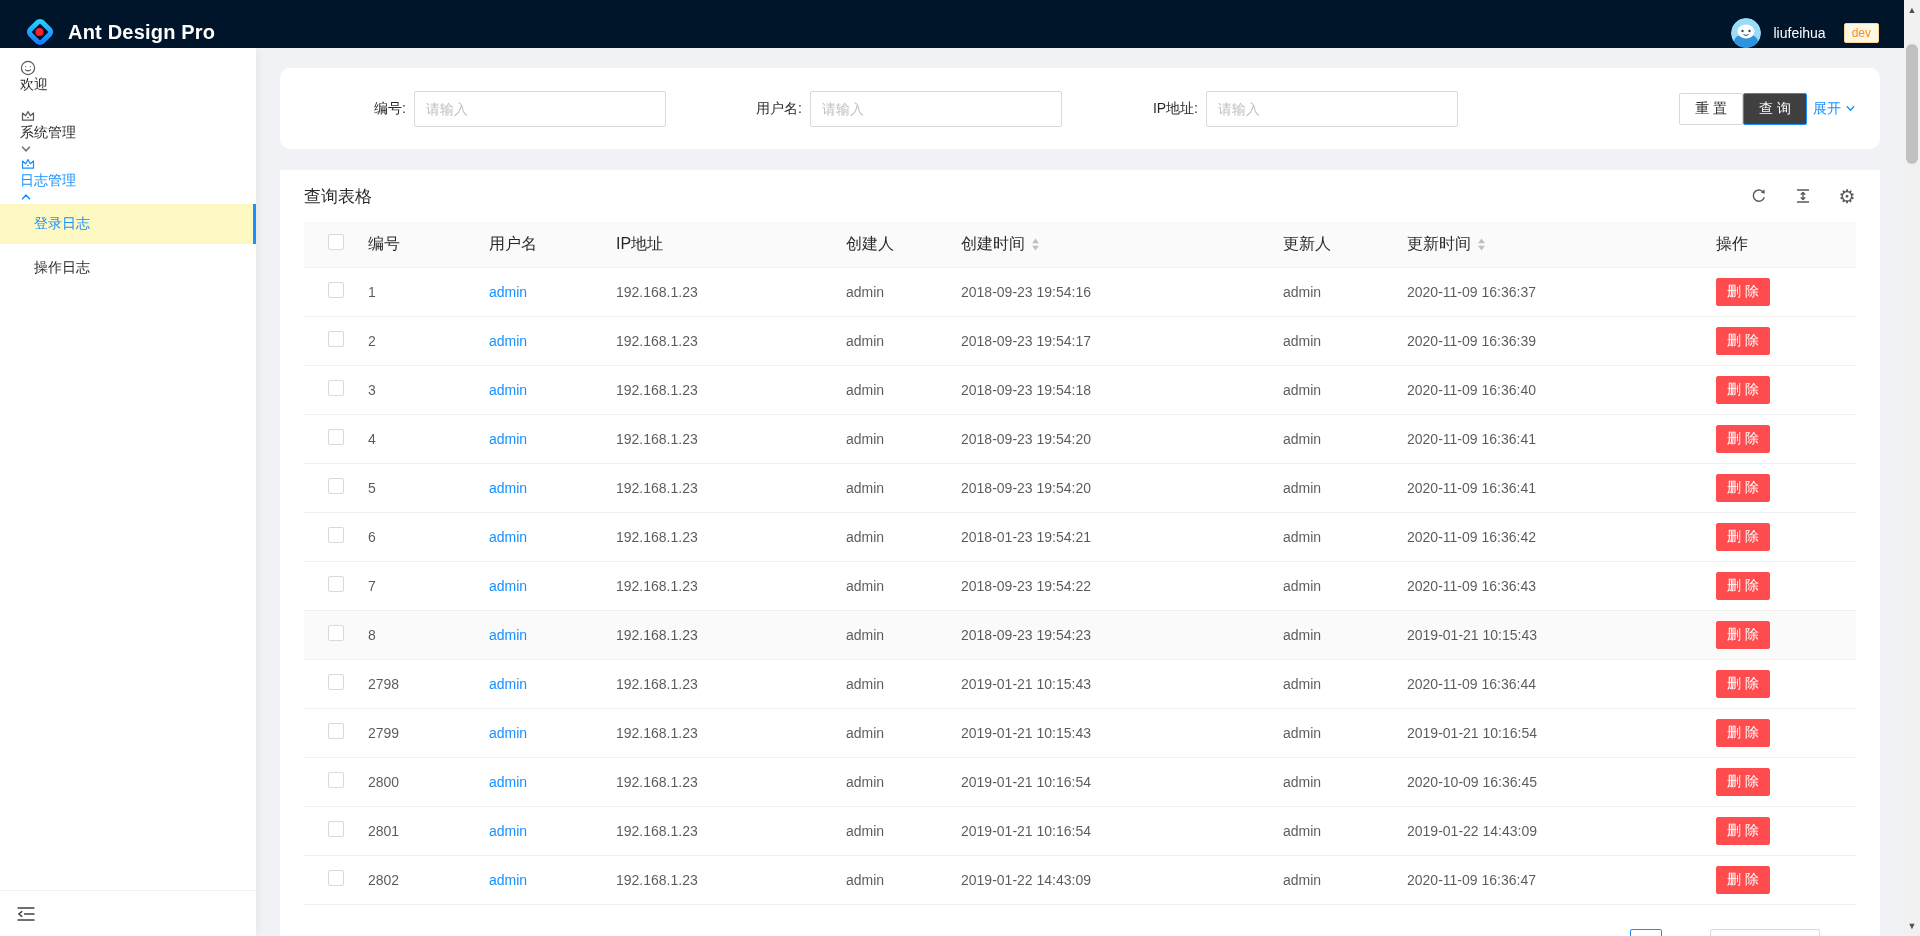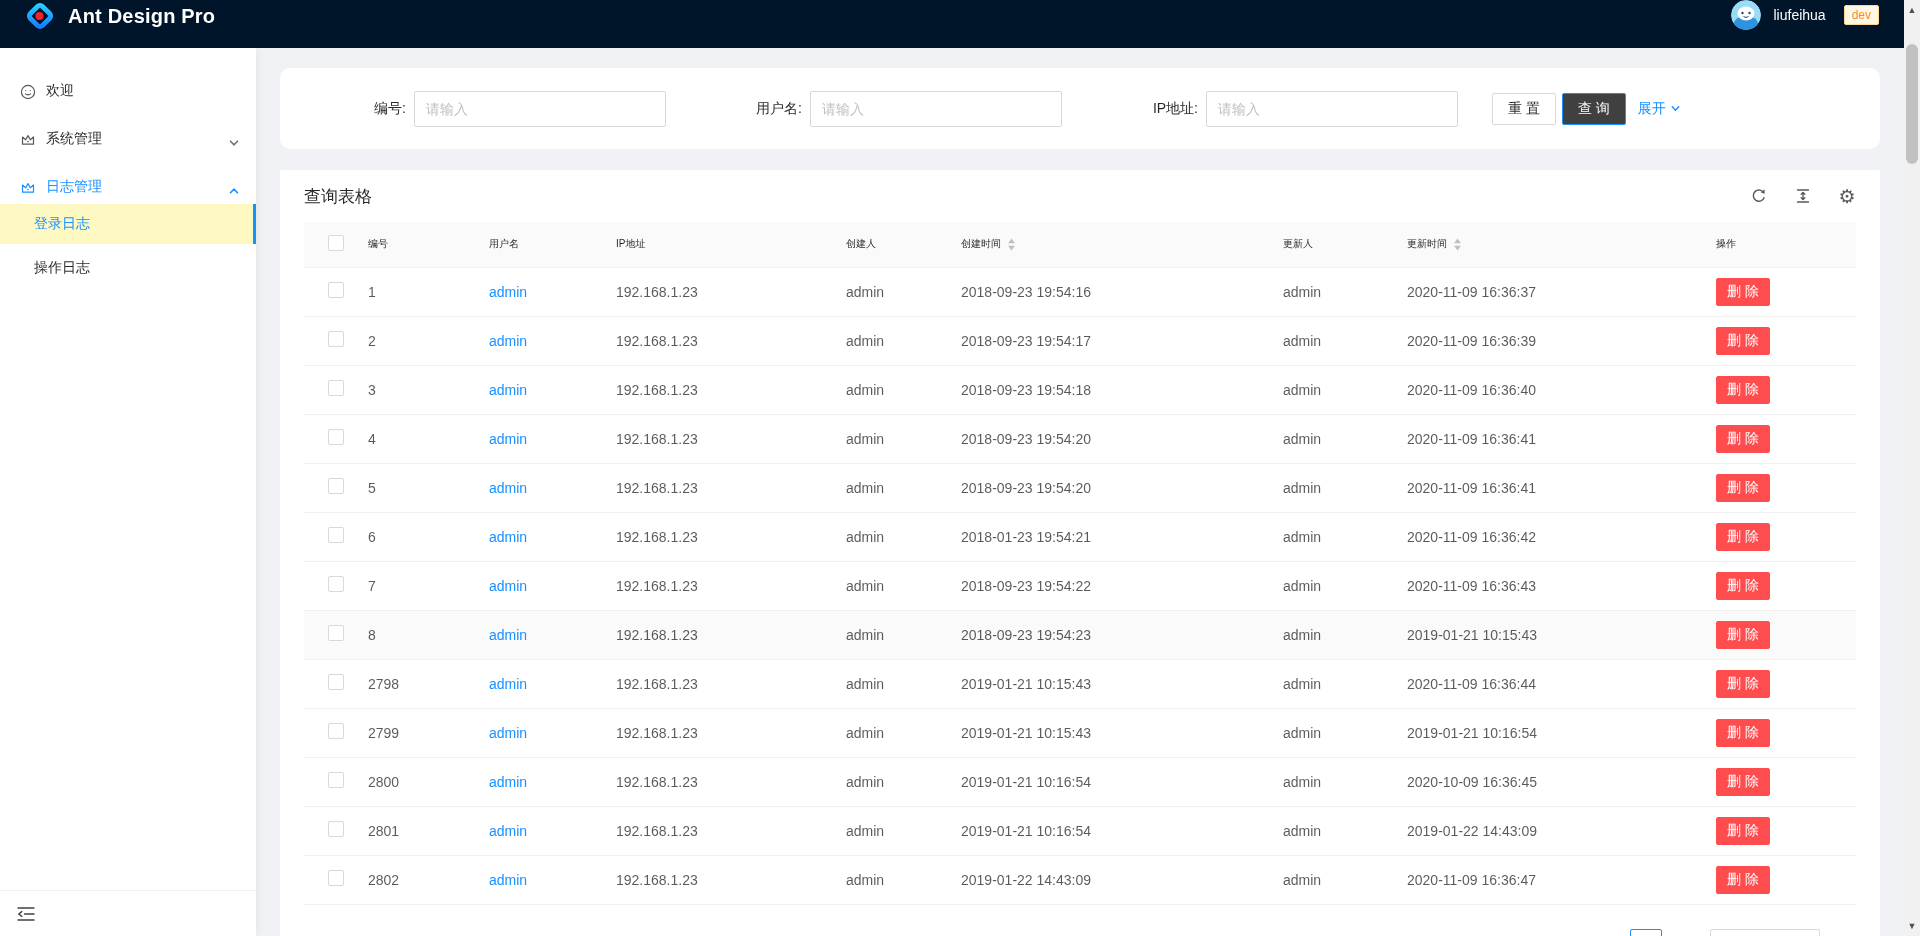--- a/index.html
+++ b/index.html
@@ -1,78 +1,78 @@
 <!DOCTYPE html>
 <html><head>
 <meta charset="utf-8">
 <style>
   * { margin:0; padding:0; box-sizing:border-box; }
   html,body { width:1920px; height:936px; overflow:hidden; }
   body { font-family:"Liberation Sans", sans-serif; font-size:14px; color:rgba(0,0,0,.65); background:#f0f2f5; }
   .app { position:relative; width:1920px; height:936px; overflow:hidden; background:#f0f2f5; }
 
   
-  .top-header { position:absolute; left:0; top:0; width:1909px; height:48px; background:#001529; display:flex; align-items:flex-start; justify-content:space-between; padding:0 30px 0 24px; z-index:20; }
+  .top-header { position:absolute; left:0; top:0; width:1909px; height:48px; background:#001529; display:flex; align-items:flex-end; justify-content:space-between; padding:0 30px 0 24px; z-index:20; }
   .brand { display:flex; align-items:center; gap:12px; cursor:pointer; }
   .brand-title { color:#fff; font-size:20px; font-weight:700; letter-spacing:.2px; }
   .header-right { display:flex; align-items:center; gap:12px; }
   .avatar { width:30px; height:30px; border-radius:50%; overflow:hidden; flex:none; }
   .user-name { color:#fff; font-size:14px; }
   .env-tag { background:#fff7e6; border:1px solid #ffd591; color:#fa8c16; font-size:12px; line-height:18px; padding:0 7px; border-radius:2px; margin-left:6px; }
 
   
   .scrollbar { position:absolute; right:0; top:0; width:16px; height:936px; background:#f1f1f1; z-index:30; }
   .sb-arrow { position:absolute; left:0; width:16px; height:16px; display:flex; align-items:center; justify-content:center; color:#505050; font-size:9px; }
   .sb-up { top:2px; } .sb-down { bottom:2px; }
   .sb-thumb { position:absolute; left:2px; top:44px; width:12px; height:120px; background:#c1c1c1; border-radius:6px; }
 
   
   .sidebar { position:absolute; left:0; top:48px; width:256px; height:888px; background:#fff; box-shadow:2px 0 8px rgba(29,35,41,.05); z-index:10; }
   .menu { padding-top:4px; }
-  .menu-item { position:relative; height:40px; margin:8px 0; display:flex; align-items:flex-end; padding:0 16px 0 20px; cursor:pointer; color:rgba(0,0,0,.85); }
+  .menu-item { position:relative; height:40px; margin:8px 0; display:flex; align-items:flex-start; padding:0 16px 0 20px; cursor:pointer; color:rgba(0,0,0,.85);flex-direction:column; }
   .menu-item .mi-icon { width:16px; height:16px; margin-right:10px; display:flex; align-items:center; justify-content:center; color:rgba(0,0,0,.65); flex:none; }
   .menu-item .mi-label { flex:1; font-size:14px; }
   .menu-item .mi-caret { width:12px; height:12px; color:rgba(0,0,0,.55); }
   .menu-item.active-parent, .menu-item.active-parent .mi-icon, .menu-item.active-parent .mi-caret { color:#1890ff; }
   .submenu-item { position:relative; height:40px; margin:4px 0; display:flex; align-items:center; padding-left:34px; cursor:pointer; color:rgba(0,0,0,.85); font-size:14px; }
   .submenu-item.selected { background:#fef9c3; color:#1890ff; }
   .submenu-item.selected::after { content:""; position:absolute; right:0; top:0; bottom:0; width:3px; background:#1890ff; }
   .sidebar-footer { position:absolute; left:0; right:0; bottom:0; height:46px; border-top:1px solid #f0f0f0; display:flex; align-items:center; padding-left:17px; }
   .collapse-btn { width:20px; height:16px; color:rgba(0,0,0,.75); cursor:pointer; display:flex; align-items:center; }
 
   
   .content { position:absolute; left:256px; top:48px; width:1648px; height:888px; }
 
   
   .search-card { position:absolute; left:24px; top:20px; width:1600px; height:81px; background:#fff; border-radius:10px; }
   .form-row { display:flex; align-items:center; height:100%; padding:0 24px; }
   .field-col { width:396px; flex:none; display:flex; align-items:center; }
   .field-label { width:110px; text-align:right; padding-right:8px; color:rgba(0,0,0,.85); flex:none; }
   .field-input { width:252px; height:36px; border:1px solid #d9d9d9; border-radius:2px; padding:0 11px; font-size:14px; color:rgba(0,0,0,.65); outline:none; font-family:"Liberation Sans", sans-serif; }
   .field-input::placeholder { color:#bfbfbf; }
-  .form-actions { flex:1; display:flex; align-items:center; gap:6px; }
+  .form-actions { flex:1; display:flex; align-items:center; justify-content:flex-end; gap:0; }
   .btn { height:32px; padding:0 15px; border-radius:2px; font-size:14px; display:inline-flex; align-items:center; justify-content:center; cursor:pointer; font-family:"Liberation Sans", sans-serif; }
   .btn-default { background:#fff; border:1px solid #d9d9d9; color:rgba(0,0,0,.85); }
   .btn-primary { background:#404040; border:1px solid #1890ff; color:#fff; }
   .expand-link { color:#1890ff; display:inline-flex; align-items:center; gap:4px; cursor:pointer; margin-left:6px; }
   .expand-link svg { width:11px; height:11px; }
 
   
   .table-card { position:absolute; left:24px; top:122px; width:1600px; height:820px; background:#fff; border-radius:2px; }
   .card-header { height:52px; display:flex; align-items:center; justify-content:space-between; padding:0 24px; }
   .card-title { font-size:17px; font-weight:500; color:rgba(0,0,0,.85); }
   .toolbar { display:flex; align-items:center; gap:26px; }
   .tool-icon { width:18px; height:18px; color:#595959; cursor:pointer; display:flex; align-items:center; justify-content:center; }
   .tool-icon svg { width:16px; height:16px; }
   .gear-glyph { font-size:19px; line-height:1; }
 
   .table-wrap { padding:0 24px; }
   table { width:1552px; border-collapse:collapse; table-layout:fixed; }
   th, td { text-align:left; padding:0 0 0 16px; border-bottom:1px solid #f0f0f0; white-space:nowrap; overflow:hidden; }
-  thead th { background:#fafafa; height:45px; font-weight:500; color:rgba(0,0,0,.85); font-size:10px; }
+  thead th { background:#fafafa; height:45px; font-weight:500; color:rgba(0,0,0,.85); font-size:16px; }
   tbody td { height:49px; color:rgba(0,0,0,.65); font-size:14px; background:#fff; }
   tr.hovered td { background:#fafafa; }
   .cell-check { padding-left:24px !important; }
   .checkbox { width:16px; height:16px; border:1px solid #d9d9d9; border-radius:2px; background:#fff; display:inline-block; cursor:pointer; }
   .link { color:#1890ff; cursor:pointer; text-decoration:none; }
   .th-sort { cursor:pointer; }
   .sort-wrap { display:inline-flex; align-items:center; gap:6px;text-align:center; }
   .sort-carets { display:inline-flex; flex-direction:column; line-height:0; gap:1px; }
   .sort-carets svg { width:9px; height:6px; display:block; }
   .btn-danger { background:#ff4d4f; border:1px solid #ff4d4f; color:#fff; height:28px; padding:0 10px; border-radius:2px; font-size:14px; display:inline-flex; align-items:center; cursor:pointer; }

